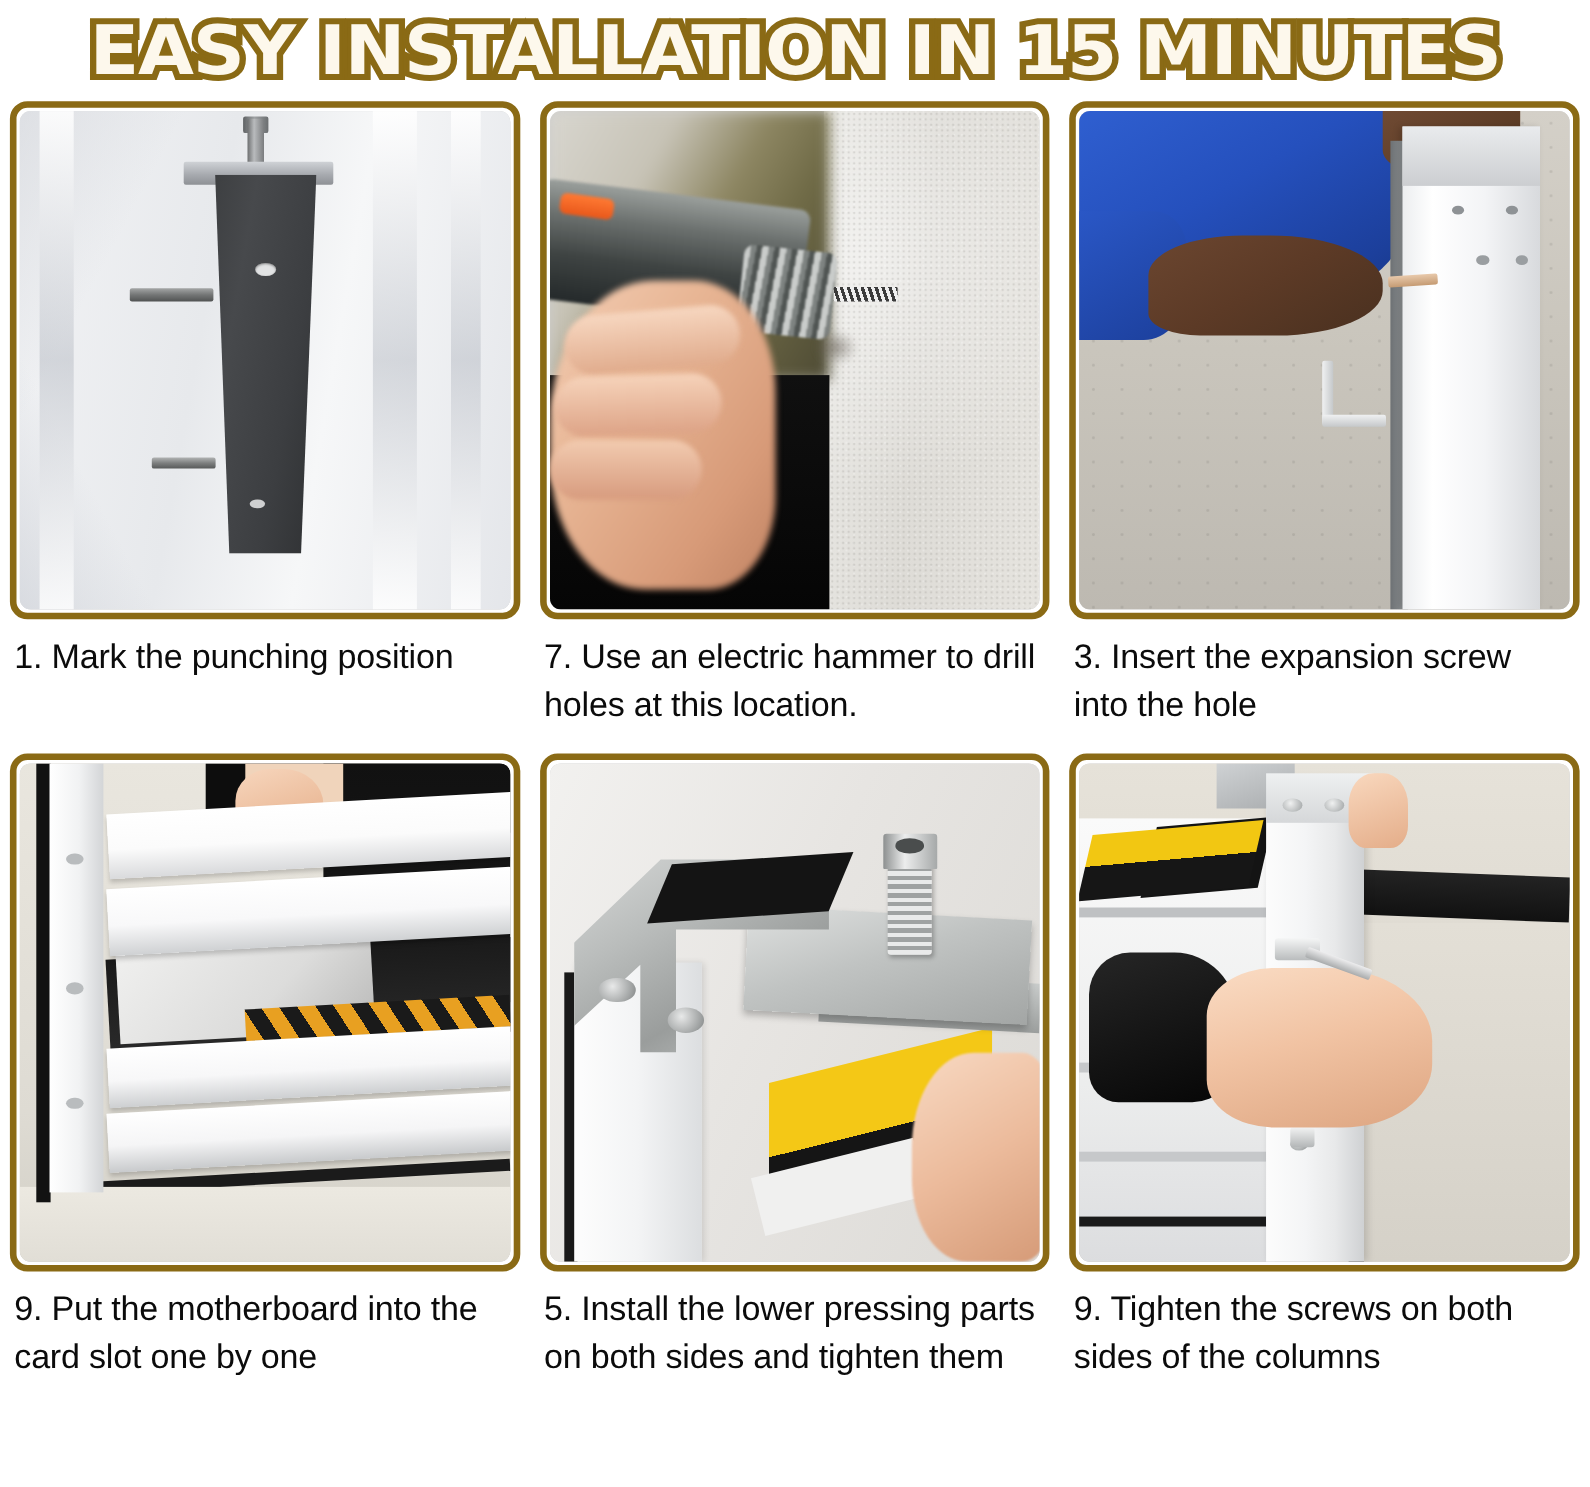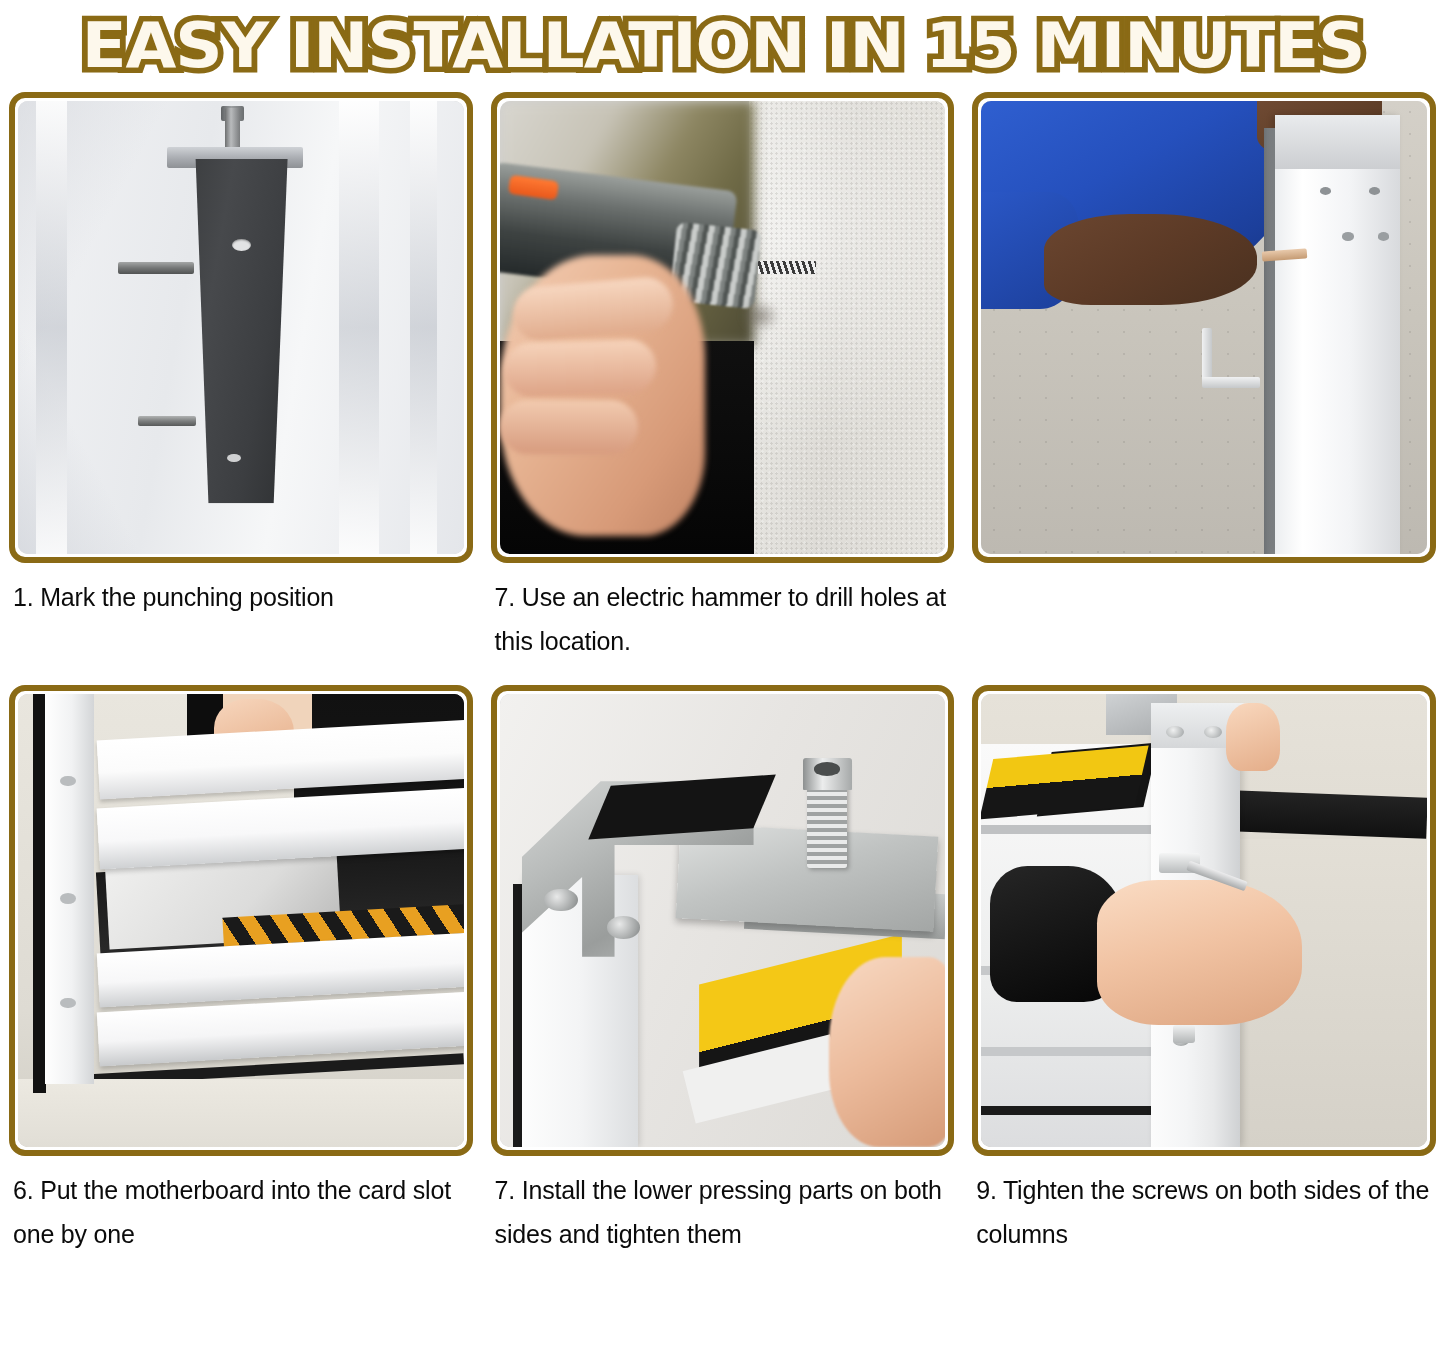--- a/index.html
+++ b/index.html
@@ -81,21 +81,21 @@
     border-radius: 10px;
     overflow: hidden;
     position: relative;
     background: #cfcfcf;
   }
   .layer { position: absolute; }
 
   
   .caption {
     font-family: "Liberation Sans", sans-serif;
-    font-size: 25px;
+    font-size: 31px;
     line-height: 44px;
     color: #0b0b0b;
     margin-top: 12px;
     padding-left: 4px;
     padding-right: 6px;
     letter-spacing: -0.2px;
   }
 
   
   .p1-bg {
@@ -585,20 +585,21 @@
           <div class="layer p3-col-top"></div>
           <div class="layer p3-screw-a"></div>
           <div class="layer p3-screw-b"></div>
           <div class="layer p3-screw-c"></div>
           <div class="layer p3-screw-d"></div>
           <div class="layer p3-allen-v"></div>
           <div class="layer p3-allen-h"></div>
           <div class="layer p3-tool"></div>
         </div>
       </div>
+      <div class="caption">3. Insert the expansion screw into the hole</div>
     </div>
 
   </div>
 
   <div class="row" style="margin-top:22px;">
 
     <div class="cell">
       <div class="photo-frame">
         <div class="photo">
           <div class="layer p4-bg"></div>
@@ -615,21 +616,21 @@
           <div class="layer p4-board4"></div>
           <div class="layer p4-baseline"></div>
           <div class="layer p4-floor"></div>
           <div class="layer p4-post-dark"></div>
           <div class="layer p4-post"></div>
           <div class="layer p4-ps1"></div>
           <div class="layer p4-ps2"></div>
           <div class="layer p4-ps3"></div>
         </div>
       </div>
-      <div class="caption">6. Put the motherboard into the card slot one by one</div>
+      <div class="caption">9. Put the motherboard into the card slot one by one</div>
     </div>
 
     <div class="cell">
       <div class="photo-frame">
         <div class="photo">
           <div class="layer p5-bg"></div>
           <div class="layer p5-col-dark"></div>
           <div class="layer p5-col"></div>
           <div class="layer p5-hazard"></div>
           <div class="layer p5-hazard2"></div>
@@ -638,21 +639,21 @@
           <div class="layer p5-plate"></div>
           <div class="layer p5-bracket"></div>
           <div class="layer p5-slot"></div>
           <div class="layer p5-bolt"></div>
           <div class="layer p5-bolt-head"></div>
           <div class="layer p5-bolt-hole"></div>
           <div class="layer p5-screw1"></div>
           <div class="layer p5-screw2"></div>
         </div>
       </div>
-      <div class="caption">7. Install the lower pressing parts on both sides and tighten them</div>
+      <div class="caption">5. Install the lower pressing parts on both sides and tighten them</div>
     </div>
 
     <div class="cell">
       <div class="photo-frame">
         <div class="photo">
           <div class="layer p6-wall"></div>
           <div class="layer p6-baseboard"></div>
           <div class="layer p6-floor"></div>
           <div class="layer p6-panelwhite"></div>
           <div class="layer p6-hazard-black"></div>

